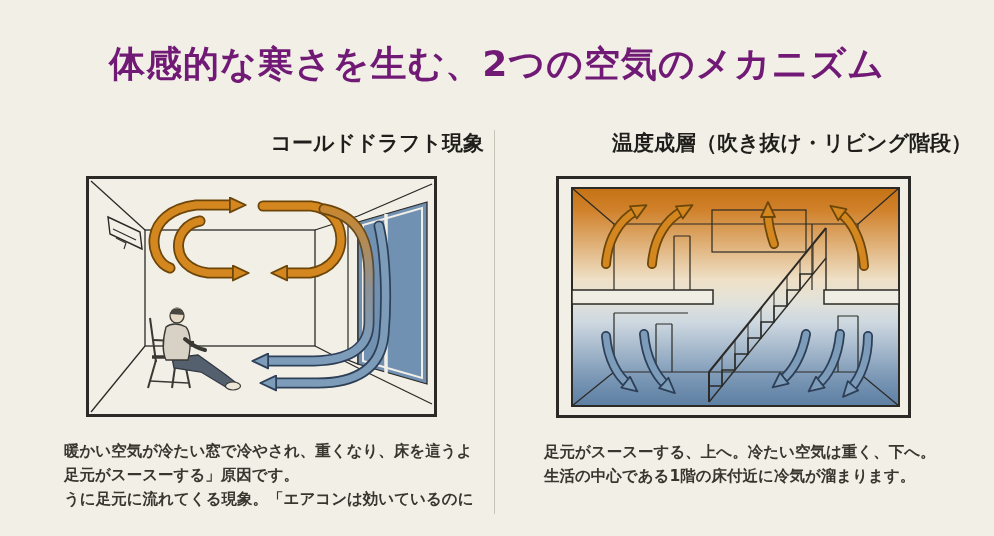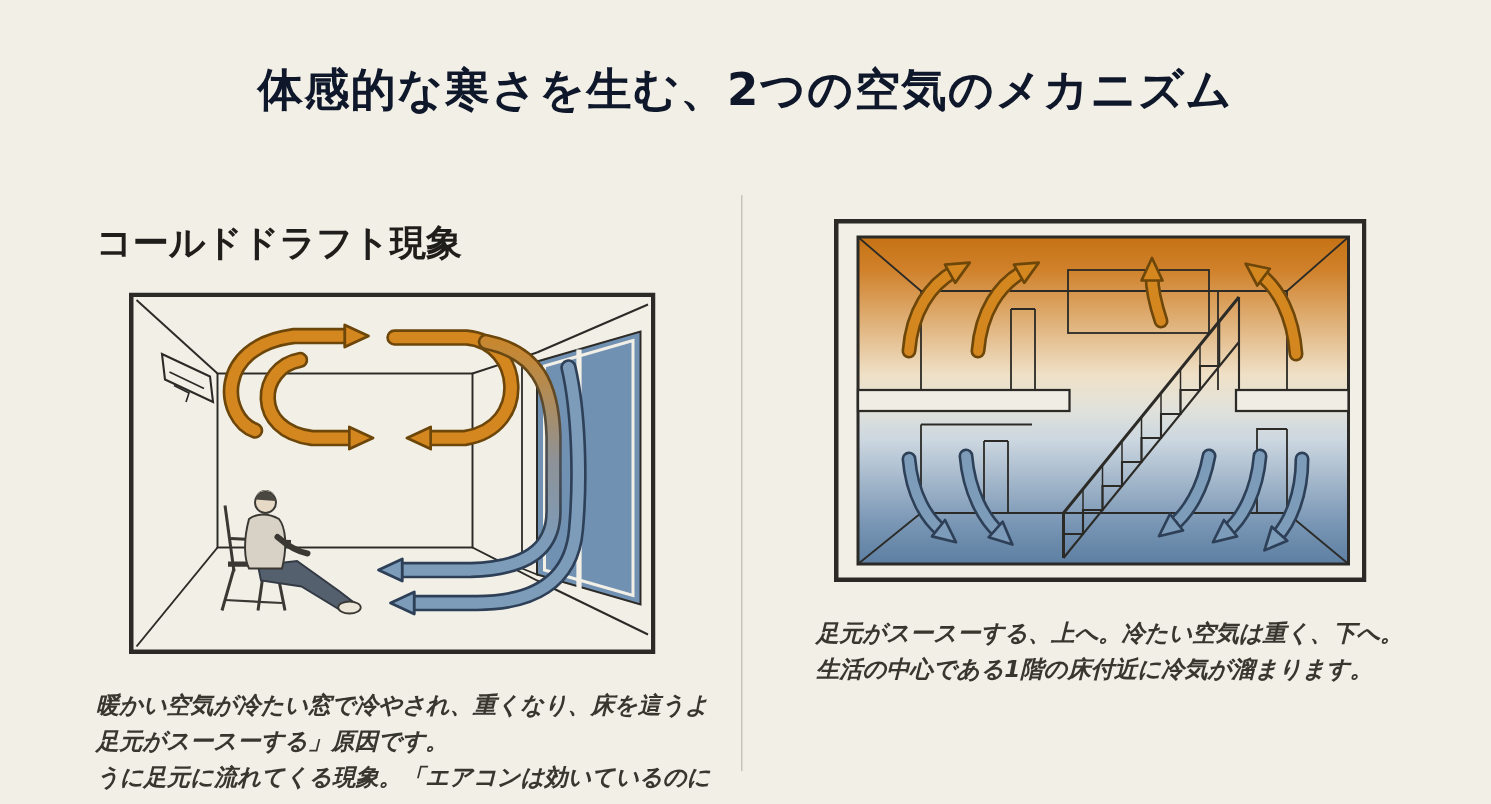--- a/index.html
+++ b/index.html
@@ -7,41 +7,40 @@
     position:relative;
     width:994px;height:536px;
     background:#f2efe7;
     font-family:"DejaVu Sans","Liberation Sans",sans-serif;
     color:#33322c;
     overflow:hidden;
   }
   .main-title{
     position:absolute;top:40px;left:0;width:994px;
     text-align:center;
-    font-size:30px;font-weight:bold;letter-spacing:1px;
-    color:#0f172a;
+    font-size:36px;font-weight:bold;letter-spacing:1px;
+    color:#701a75;
   }
   .divider{
     position:absolute;left:494px;top:130px;
     width:1px;height:384px;background:#c7c4ba;
   }
   .panel{position:absolute;top:128px;}
   .panel-left{left:64px;width:420px;}
   .panel-right{left:544px;width:428px;}
   .panel-heading{
-    text-align:left;font-size:24px;font-weight:bold;
-    color:#1f1e1a;height:30px;line-height:30px;margin-top:19px;
+    text-align:right;font-size:21px;font-weight:bold;
+    color:#1f1e1a;height:30px;line-height:30px;
   }
   .diagram-wrap-left{margin:18px 0 0 22px;width:351px;height:241px;}
   .diagram-wrap-right{margin:18px 0 0 12px;width:355px;height:242px;}
   .description{
     margin-top:22px;
     font-size:15.5px;line-height:24px;font-weight:600;
     color:#38372f;
-    font-style:italic;
   }
   svg{display:block;}
 </style>
 </head>
 <body>
 
 <div class="canvas">
 
   <div class="main-title">体感的な寒さを生む、2つの空気のメカニズム</div>
 
@@ -134,20 +133,21 @@
     </div>
 
     <div class="description">
       <div>暖かい空気が冷たい窓で冷やされ、重くなり、床を這うよ</div>
       <div>足元がスースーする」原因です。</div>
       <div>うに足元に流れてくる現象。「エアコンは効いているのに</div>
     </div>
   </div>
 
   <div class="panel panel-right">
+    <div class="panel-heading">温度成層（吹き抜け・リビング階段）</div>
 
     <div class="diagram-wrap-right">
       <svg width="355" height="242" viewBox="0 0 355 242">
         <defs>
           <marker id="mOrangeR" viewBox="0 0 18 16" refX="4" refY="8" markerWidth="18" markerHeight="16" orient="auto" markerUnits="userSpaceOnUse">
             <path d="M1,1 L16,8 L1,15 z" fill="#d4861f" stroke="#6d4609" stroke-width="1.8" stroke-linejoin="round"></path>
           </marker>
           <marker id="mBlueR" viewBox="0 0 18 16" refX="4" refY="8" markerWidth="18" markerHeight="16" orient="auto" markerUnits="userSpaceOnUse">
             <path d="M1,1 L16,8 L1,15 z" fill="#7c9cba" stroke="#2e4057" stroke-width="1.8" stroke-linejoin="round"></path>
           </marker>

